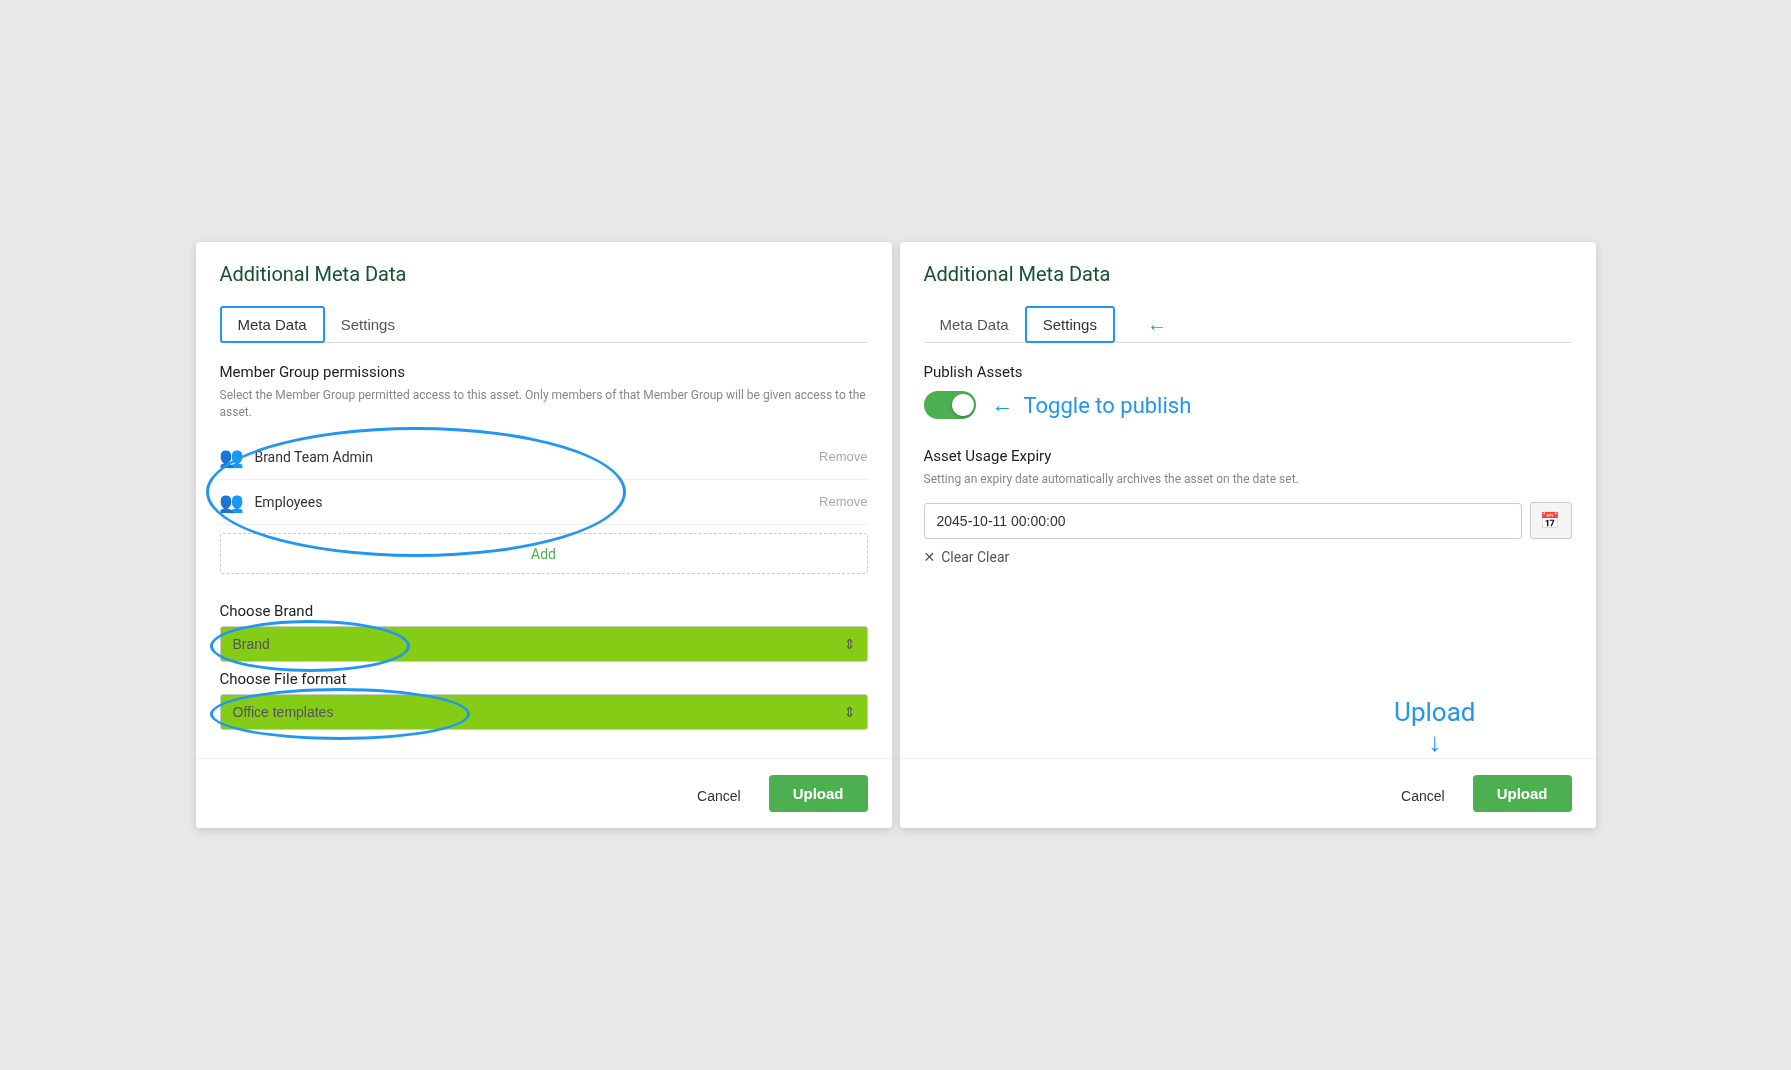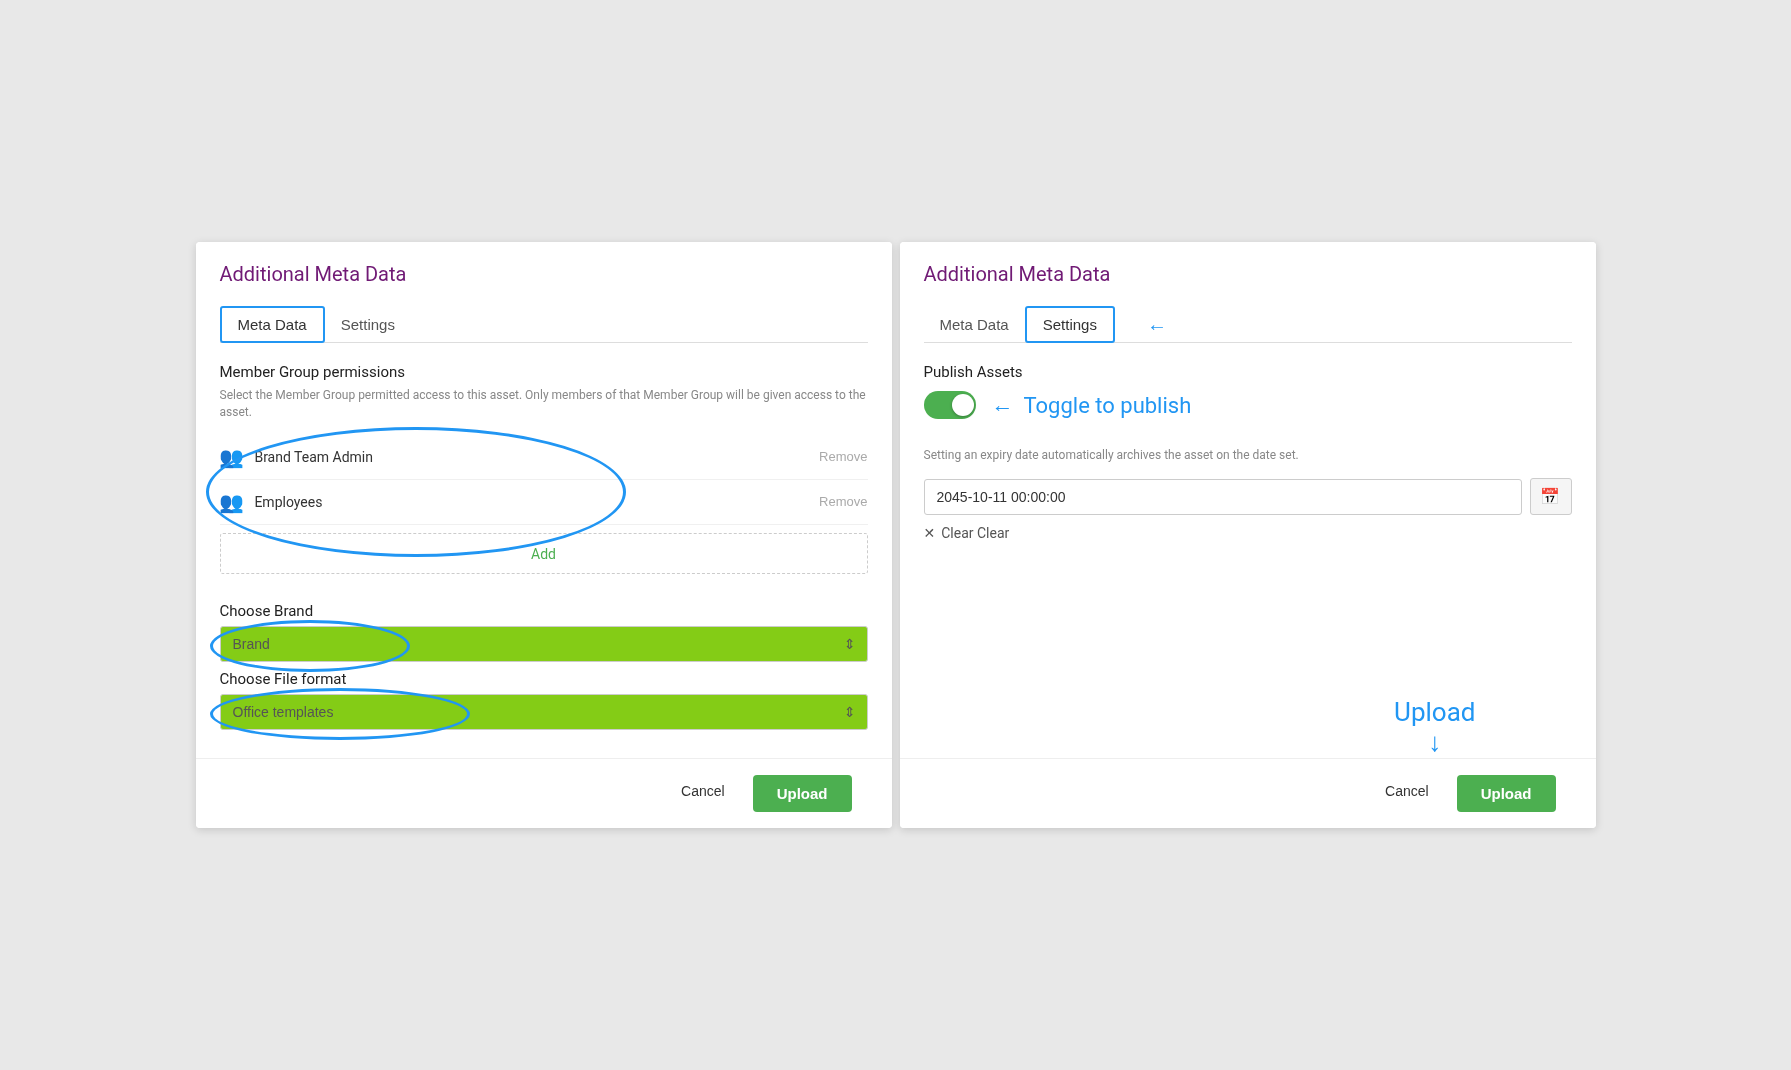--- a/index.html
+++ b/index.html
@@ -28,21 +28,21 @@
       position: relative;
       overflow: hidden;
     }
     .panel-header {
       padding: 20px 24px 0 24px;
       background: #fff;
     }
     .panel-title {
       font-size: 20px;
       font-weight: 400;
-      color: #701a75;
+      color: #14532d;
       margin-bottom: 20px;
     }
     .tabs {
       display: flex;
       gap: 0;
       border-bottom: 1px solid #ddd;
       position: relative;
     }
     .tab {
       padding: 8px 16px;
@@ -180,25 +180,25 @@
     .select-arrow {
       position: absolute;
       right: 12px;
       top: 50%;
       transform: translateY(-50%);
       color: #555;
       pointer-events: none;
       font-size: 14px;
     }
     .panel-footer {
-      padding: 16px 40px;
+      padding: 16px 24px;
       border-top: 1px solid #eee;
       display: flex;
       justify-content: flex-end;
-      align-items: flex-start;
+      align-items: flex-end;
       gap: 16px;
       background: #fff;
     }
     .cancel-btn {
       background: none;
       border: none;
       color: #333;
       font-size: 14px;
       cursor: pointer;
       padding: 8px 12px;
@@ -397,20 +397,21 @@
             <div class="toggle-slider"></div>
           </label>
           <div class="toggle-label">
             <span>←</span>
             <span class="toggle-label-text">Toggle to publish</span>
           </div>
         </div>
       </div>
 
       <div class="expiry-section">
+        <div class="section-title">Asset Usage Expiry</div>
         <div class="section-desc">Setting an expiry date automatically archives the asset on the date set.</div>
         <div class="expiry-input-row">
           <input class="expiry-input" type="text" value="2045-10-11 00:00:00" style="">
           <button class="calendar-btn">
             <span>📅</span>
           </button>
         </div>
         <div class="clear-date-row">
           <span class="clear-x">✕</span>
           <span class="clear-text">Clear Clear</span>

